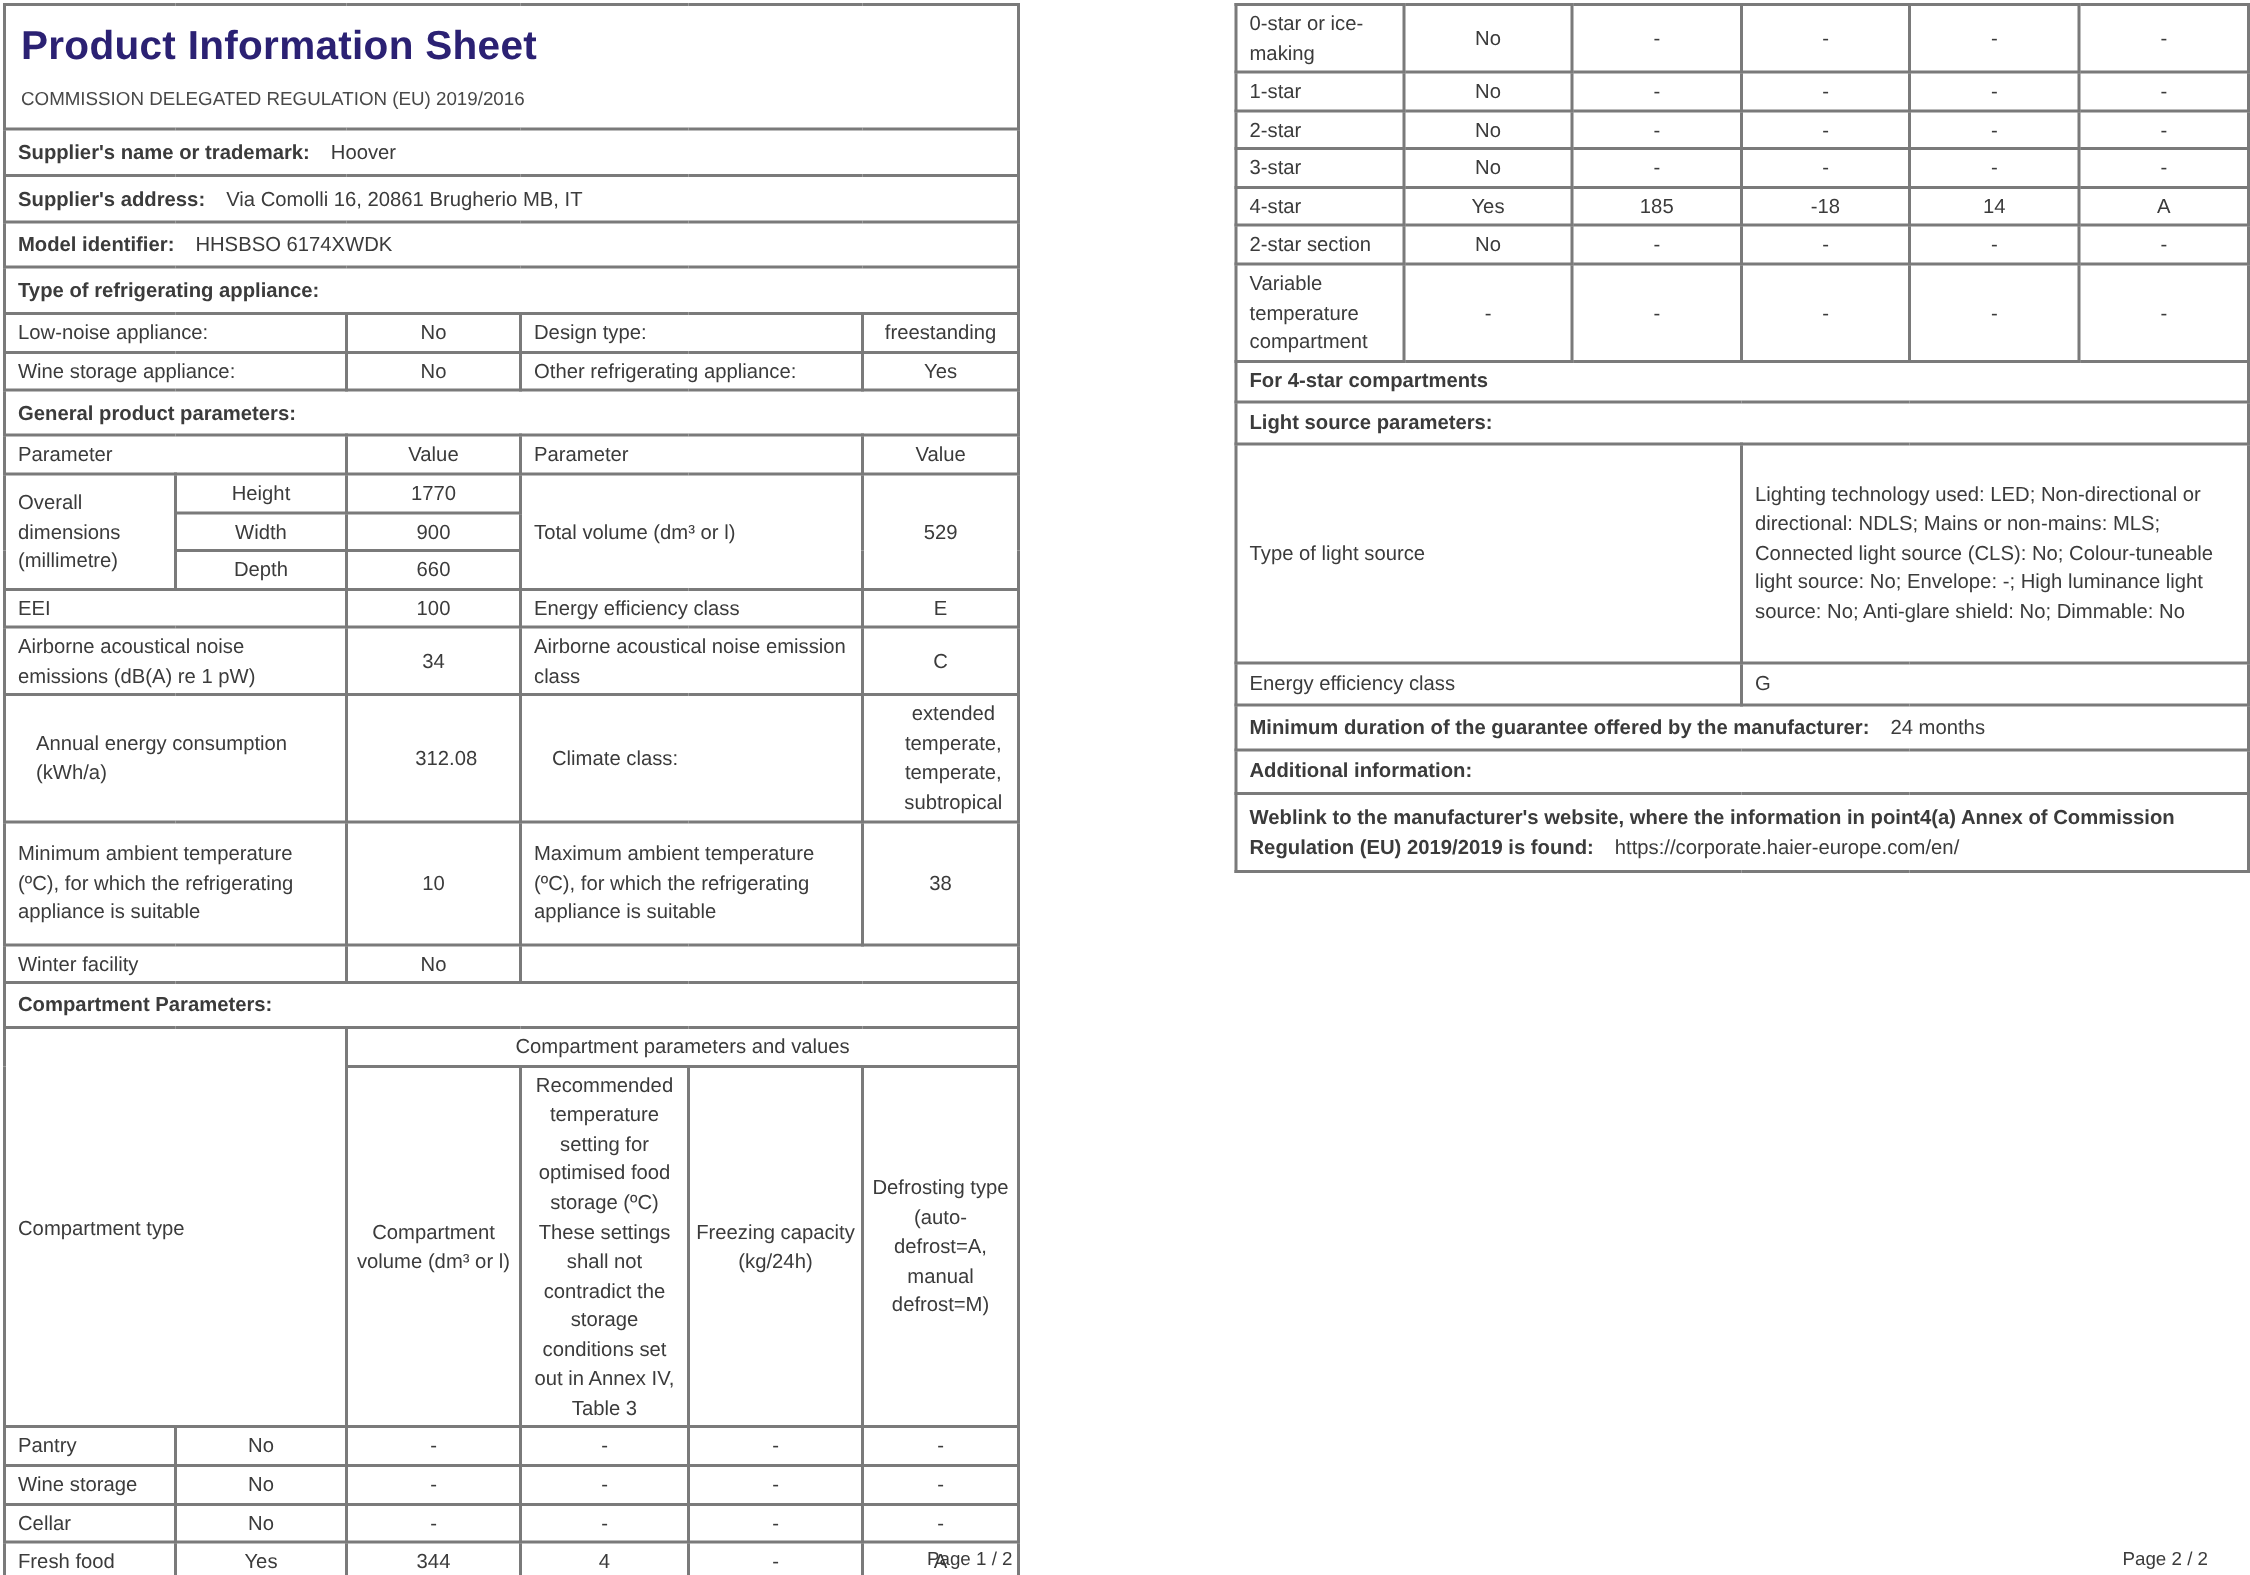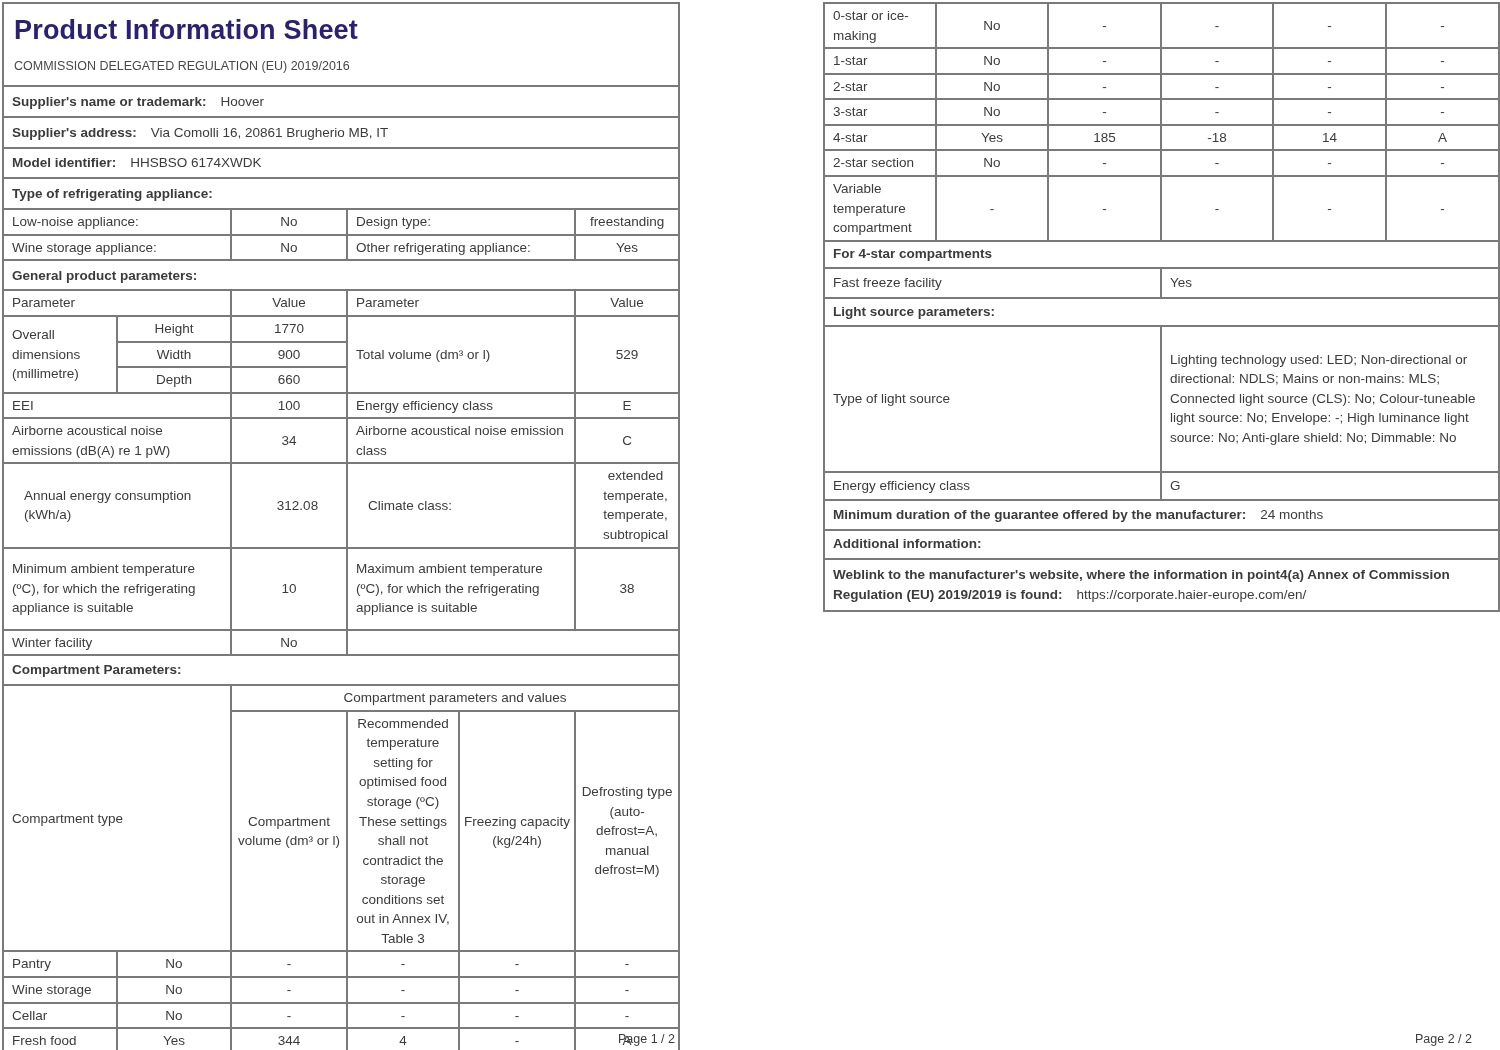--- a/index.html
+++ b/index.html
@@ -322,24 +322,20 @@
           <td class="ctr">-</td>
           <td class="ctr">-</td>
         </tr>
       </tbody>
 
     <tbody>
         <tr class="h27">
       <td colspan="6" class="bold">For 4-star compartments</td>
     </tr>
 
-    <tr class="h30">
-      <td colspan="3">Fast freeze facility</td>
-      <td colspan="3">Yes</td>
-    </tr>
 
     <tr class="h28">
       <td colspan="6" class="bold">Light source parameters:</td>
     </tr>
 
     <tr class="h118">
       <td colspan="3">Type of light source</td>
       <td colspan="3">Lighting technology used: LED; Non-directional or directional: NDLS; Mains or non-mains: MLS; Connected light source (CLS): No; Colour-tuneable light source: No; Envelope: -; High luminance light source: No; Anti-glare shield: No; Dimmable: No</td>
     </tr>
 

